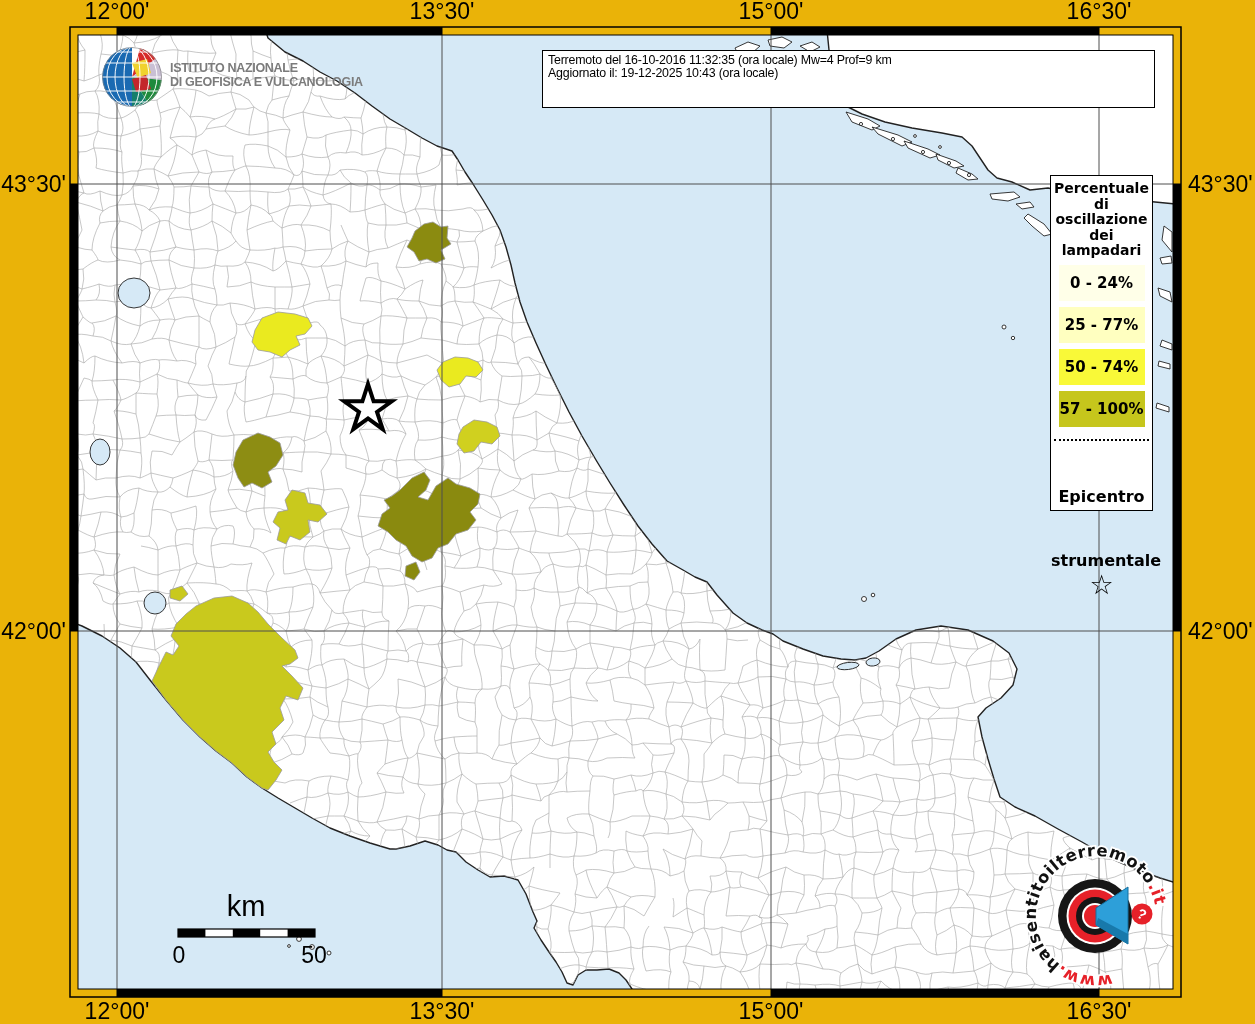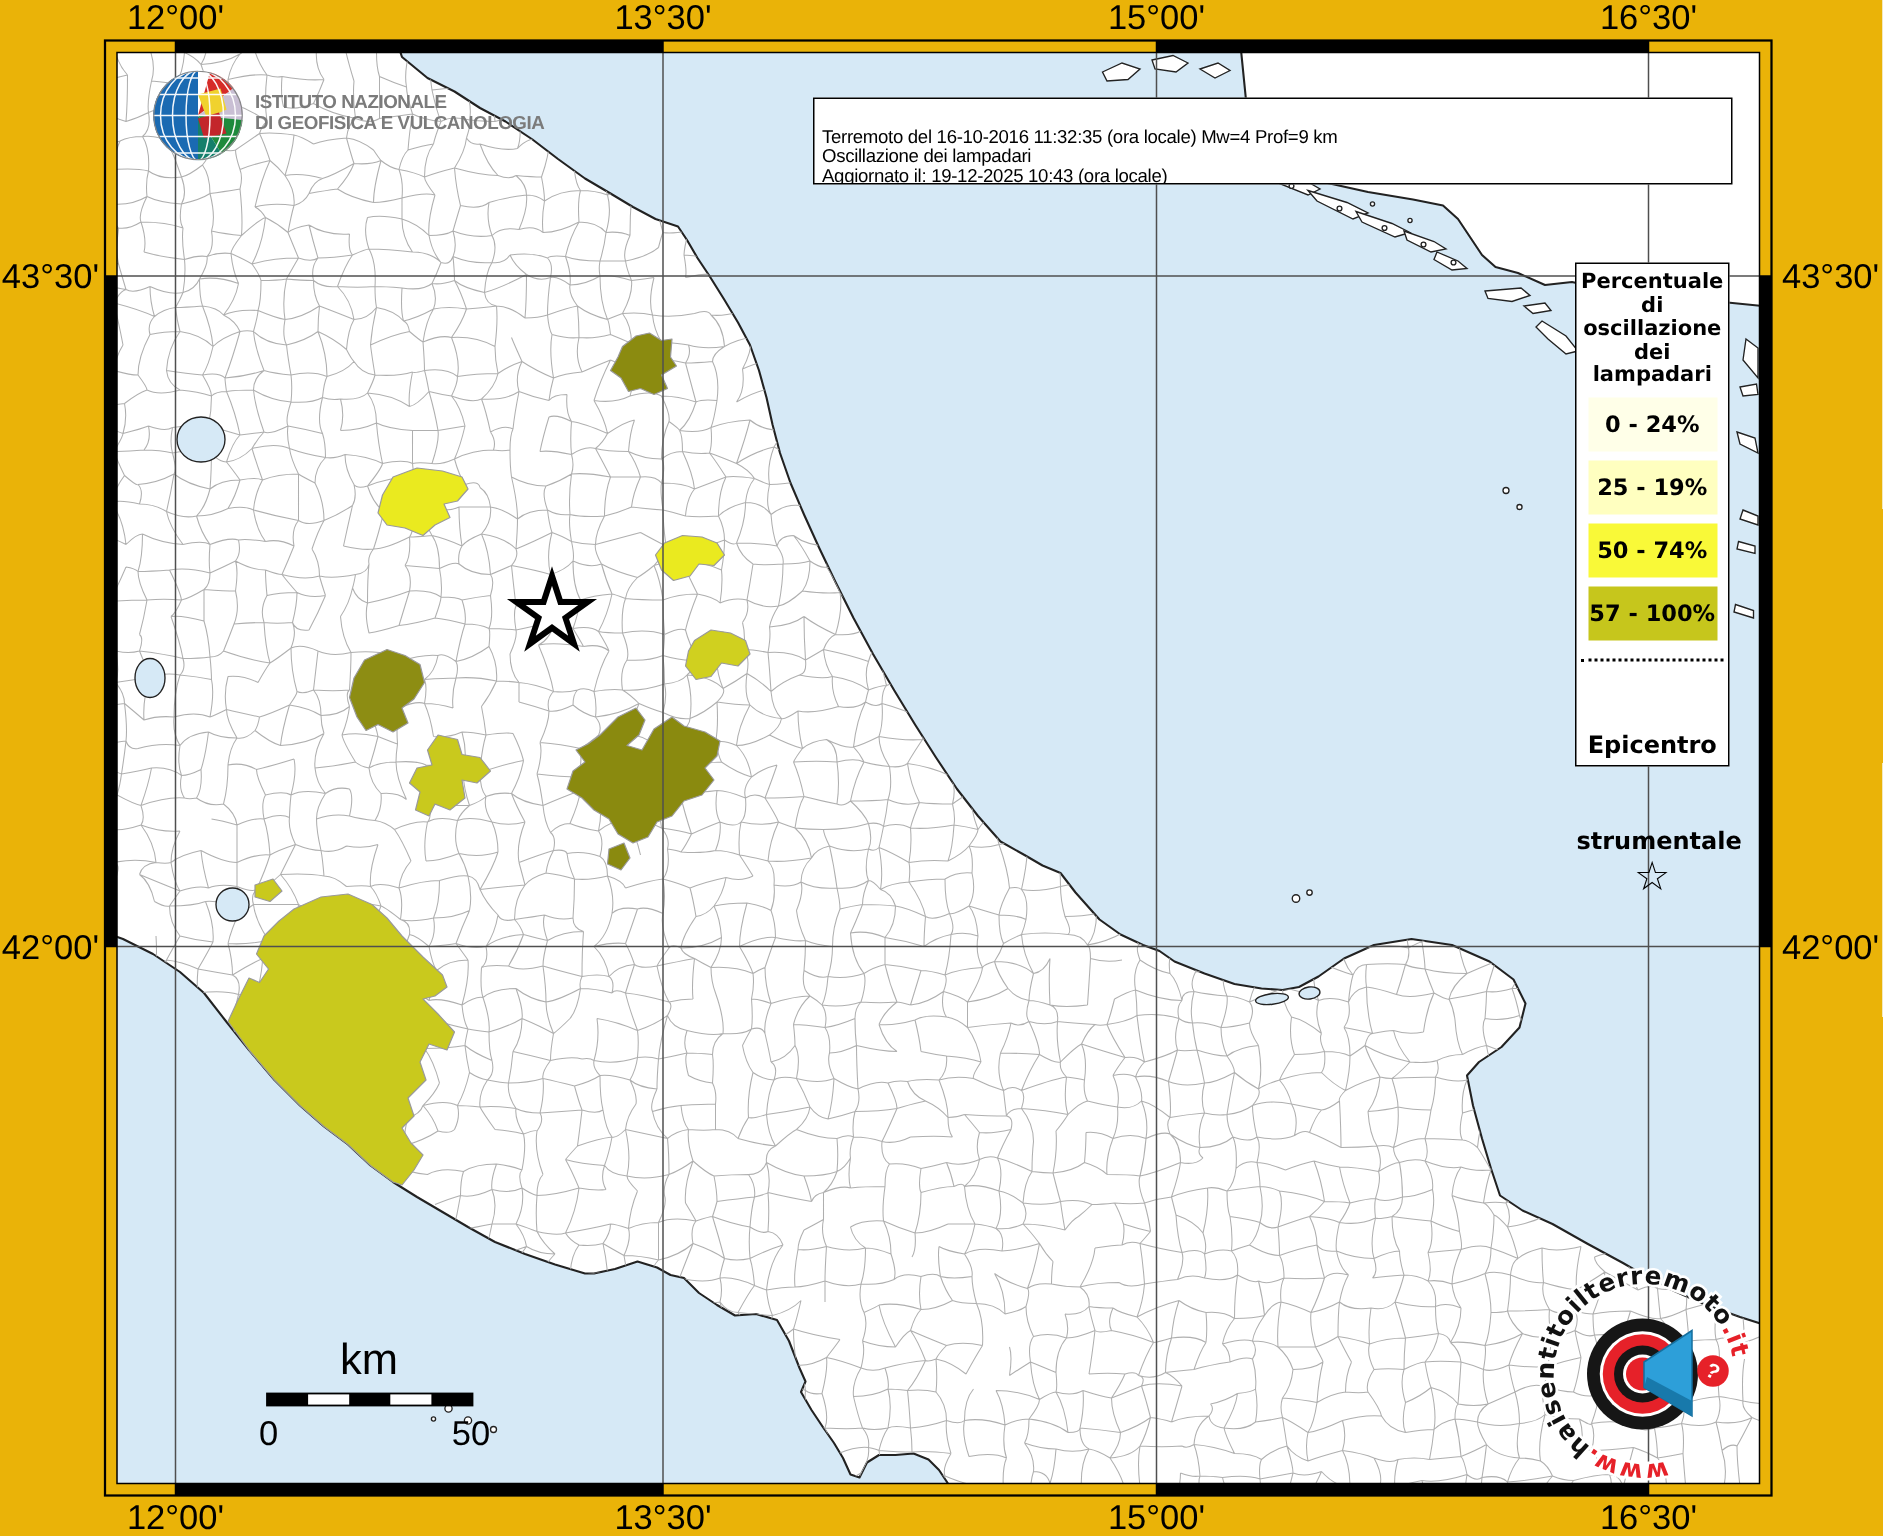--- a/index.html
+++ b/index.html
@@ -1,20 +1,20 @@
 <!DOCTYPE html>
 <html><head>
 <meta charset="utf-8">
 <style>
   html,body{margin:0;padding:0;background:#ffffff;}
   .stage{position:relative;width:1255px;height:1024px;background:#eab308;overflow:hidden;
          font-family:"Liberation Sans",sans-serif;}
   .stage svg{position:absolute;left:0;top:0;}
   .overlay{position:absolute;background:#ffffff;border:1px solid #000;box-sizing:border-box;}
-  #title-box{left:542px;top:65px;width:613px;height:58px;padding:19px 5px 0 5px;
+  #title-box{left:542px;top:50px;width:613px;height:58px;padding:3px 5px 0 5px;
              font-size:12.4px;line-height:13.2px;letter-spacing:-0.2px;white-space:nowrap;overflow:hidden;color:#000;}
   #legend-box{left:1050px;top:175px;width:103px;height:336px;border-width:1.5px;
               font-family:"DejaVu Sans",sans-serif;text-align:center;}
   .legend-title{font-size:14px;font-weight:bold;line-height:15.5px;}
   .legend-title-wrap{padding-top:5px;}
   .legend-swatch{width:86px;height:36px;margin:6px auto 0 auto;font-size:15px;font-weight:bold;
                  line-height:36px;color:#000;text-align:center;}
   .legend-divider{border-top:2px dotted #000;margin:12px 3px 4px 3px;height:0;}
   .legend-epi{font-size:16px;font-weight:bold;line-height:16px;margin-top:48px;}
   .legend-star{font-size:27px;line-height:28px;margin-top:2px;}
@@ -225,34 +225,33 @@
     <text class="wm-text" stroke="#FFFFFF" stroke-width="3.5" paint-order="stroke">
       <textPath href="#wm-circle" startOffset="0">
         <tspan fill="#E62129">www.</tspan><tspan fill="#111111">haisentitoilterremoto</tspan><tspan fill="#E62129">.it</tspan>
       </textPath>
     </text>
   </g>
 </svg>
 
 <div id="title-box" class="overlay">
   <div>Terremoto del 16-10-2016 11:32:35 (ora locale) Mw=4 Prof=9 km</div>
-  <div>Oscillazione dei lampadari</div>
   <div>Aggiornato il: 19-12-2025 10:43 (ora locale)</div>
 </div>
 
 <div id="legend-box" class="overlay">
   <div class="legend-title-wrap">
     <div class="legend-title">Percentuale</div>
     <div class="legend-title">di</div>
     <div class="legend-title">oscillazione</div>
     <div class="legend-title">dei</div>
     <div class="legend-title">lampadari</div>
   </div>
   <div class="legend-swatch" style="background-color: rgb(255, 255, 232);">0 - 24%</div>
-  <div class="legend-swatch" style="background-color: rgb(255, 255, 192);">25 - 19%</div>
+  <div class="legend-swatch" style="background-color: rgb(255, 255, 192);">25 - 77%</div>
   <div class="legend-swatch" style="background-color: rgb(249, 249, 56);">50 - 74%</div>
   <div class="legend-swatch" style="background-color: rgb(198, 198, 28);">57 - 100%</div>
   <div class="legend-divider"></div>
   <div class="legend-epi">Epicentro</div>
   <div class="legend-epi">strumentale</div>
   <div class="legend-star">☆</div>
 </div>
 
 </div>
 

